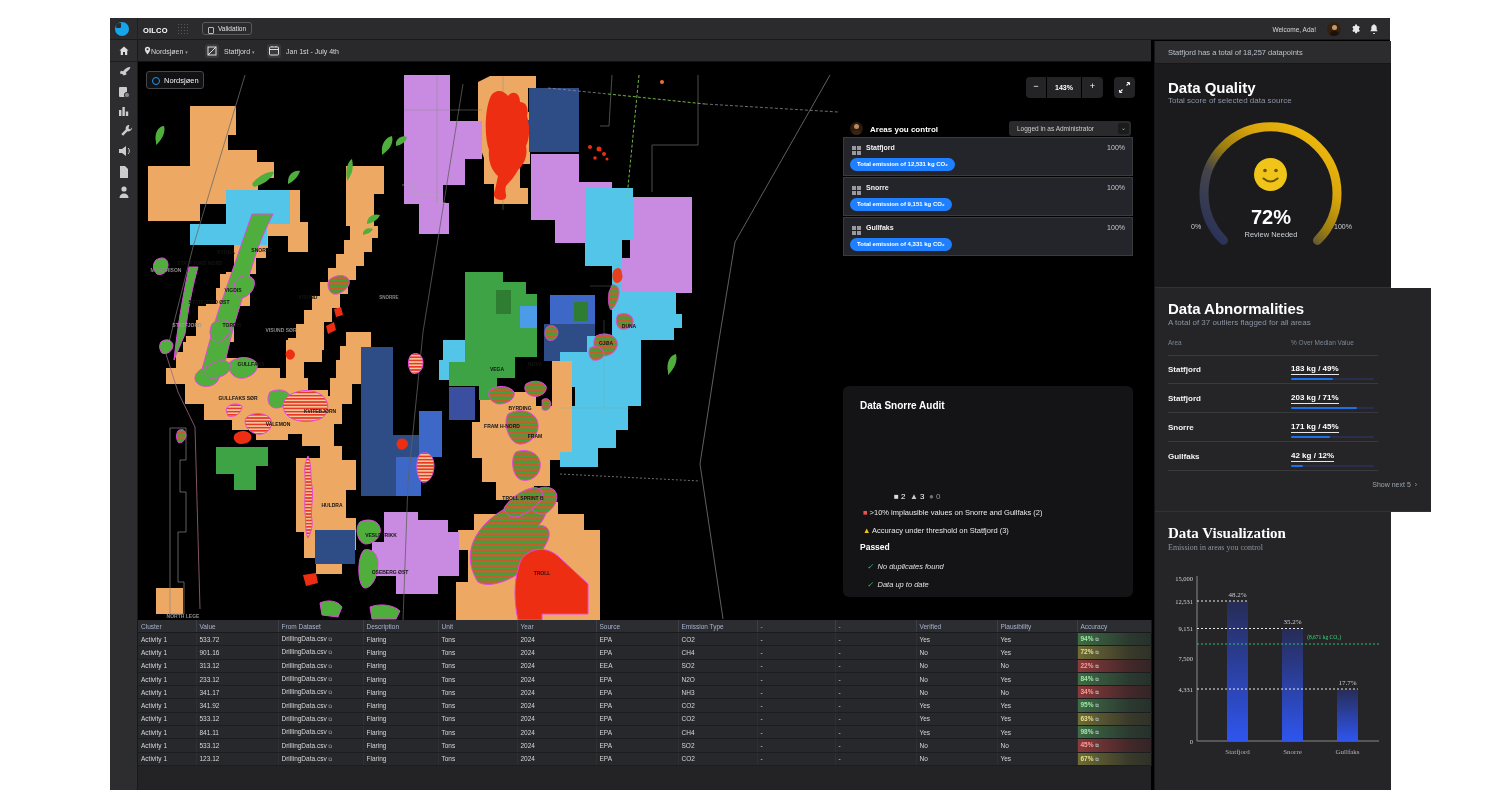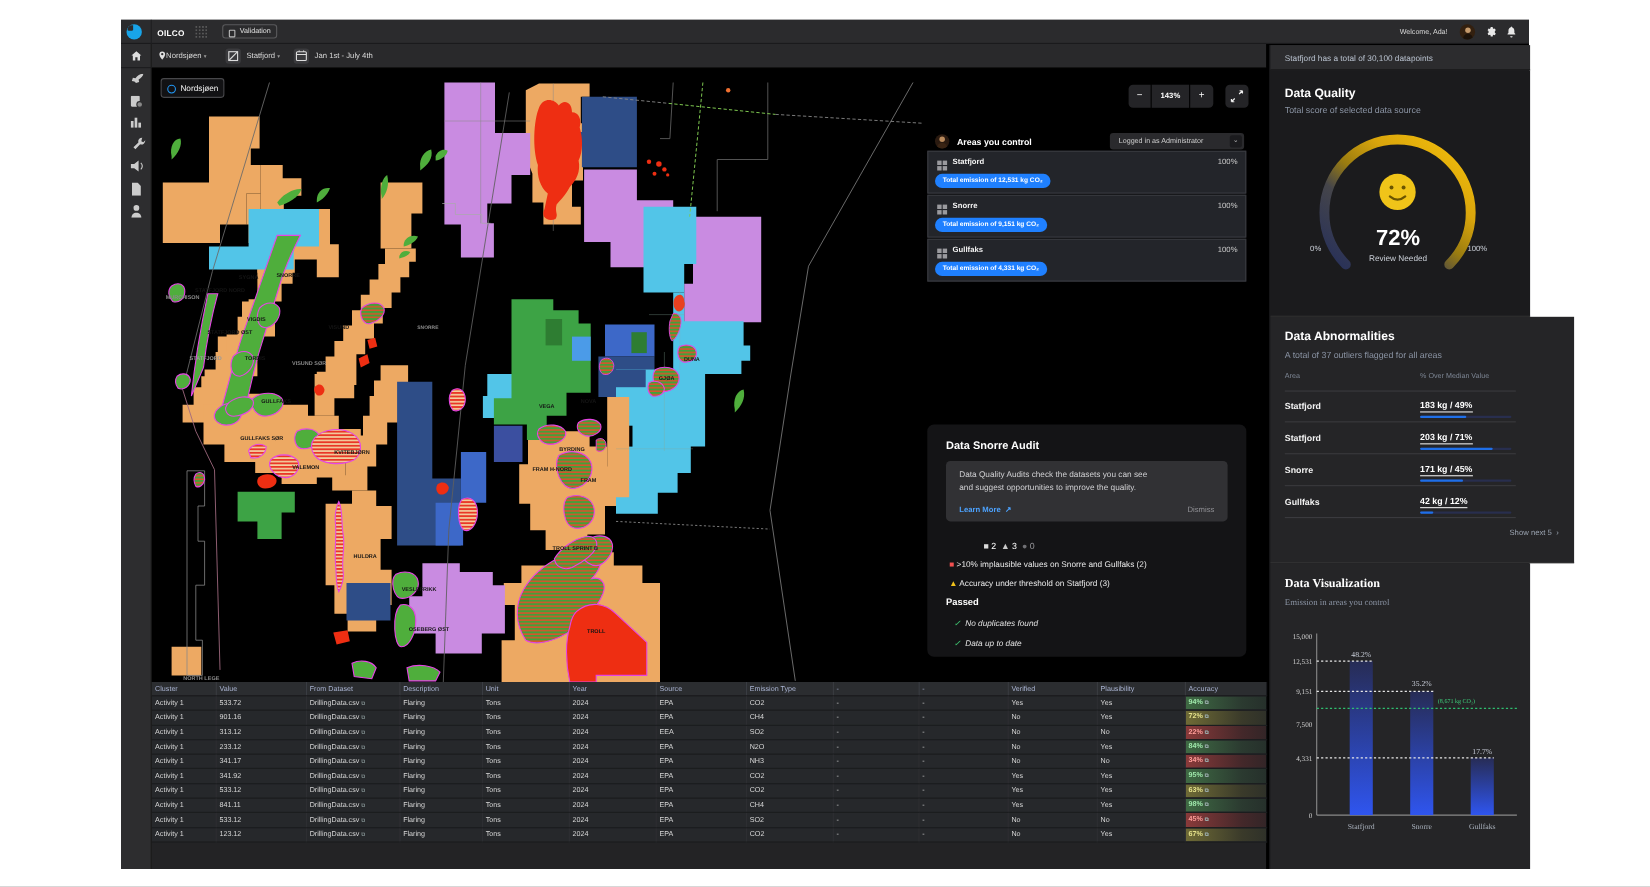--- a/index.html
+++ b/index.html
@@ -34,21 +34,21 @@
 .tb-ic { position:absolute; top:4px; width:14px; height:14px; background:#3a3a3d; border-radius:3px; }
 .tbtxt { position:absolute; top:8px; }
 .chev { color:#999; font-size:5px; }
 
 
 .rpanel { position:absolute; left:1044px; top:23px; width:236px; height:749px; background:#252527; border-left:1px solid #161618; }
 .rstrip { position:absolute; left:0; top:0; width:236px; height:23px; background:#2c2c2e; border-bottom:1px solid #161618; color:#b9c2cf; font-size:7.5px; line-height:23px; padding-left:13px; }
 .rsec-q { position:absolute; left:0; top:23px; width:236px; height:224px; background:#1b1b1d; border-bottom:1px solid #323234; }
 .rsec-a { position:absolute; left:0; top:247px; width:276px; height:224px; background:#252527; border-bottom:1px solid #323234; }
 .rsec-v { position:absolute; left:0; top:471px; width:236px; height:278px; background:#252527;font-family:Liberation Serif, serif; }
-.rtitle { position:absolute; left:13px; font-size:11px; font-weight:bold; color:#fff; }
+.rtitle { position:absolute; left:13px; font-size:15px; font-weight:bold; color:#fff; }
 .rsub { position:absolute; left:13px; font-size:8px; color:#8a93a3; }
 
 
 .abn-h { position:absolute; font-size:6.5px; color:#7d8694; }
 .abn-row { position:absolute; left:13px; width:210px; height:29px; border-bottom:1px solid #3a3a3e; }
 .abn-name { position:absolute; left:0; top:10px; font-size:8px; font-weight:bold; color:#f2f2f2; }
 .abn-val { position:absolute; left:123px; top:9px; font-size:8px; font-weight:bold; color:#fff; border-bottom:1px solid #e8e8e8; padding-bottom:1px; }
 .abn-track { position:absolute; left:123px; top:23px; width:83px; height:2px; background:#282e4e; border-radius:1px; }
 .abn-fill { position:absolute; left:0; top:0; height:2px; background:#1f6fe8; border-radius:1px; }
 .shownext { position:absolute; right:14px; font-size:7px; color:#9aa3b0; }
@@ -376,25 +376,20 @@
       <div class="arow" style="top:107px">
         <div class="gicon"></div>
           <div class="nm">Gullfaks</div>
           <div class="pc">100%</div>
         <div class="pill">Total emission of 4,331 kg CO₂</div>
       </div>
     </div>
 
     <div class="audit">
       <div class="t">Data Snorre Audit</div>
-      <div class="box">
-        <p>Data Quality Audits check the datasets you can see and suggest opportunities to improve the quality.</p>
-        <div class="lm">Learn More&nbsp; ↗</div>
-        <div class="dm">Dismiss</div>
-      </div>
       <div class="leg"><span style="color:#dcdcdc">■</span> 2&nbsp; <span style="color:#c9c9c9">▲</span> 3&nbsp; <span style="color:#707074">●</span> <span style="color:#9a9a9e">0</span></div>
       <div class="itm" style="top:122px"><span style="color:#f25050">■</span> &gt;10% implausible values on Snorre and Gullfaks (2)</div>
       <div class="itm" style="top:140px"><span style="color:#f2c21b">▲</span> Accuracy under threshold on Statfjord (3)</div>
       <div class="psd">Passed</div>
       <div class="chk" style="top:176px"><span class="ck">✓</span>&nbsp; No duplicates found</div>
       <div class="chk" style="top:194px"><span class="ck">✓</span>&nbsp; Data up to date</div>
     </div>
   </div>
 
   <div class="dtable">
@@ -600,21 +595,21 @@
             <td>Yes</td>
             <td class="acc">
               <span class="accin acc-y">67% <span class="ext">⧉</span></span>
             </td>
           </tr>
         </tbody>
     </table>
   </div>
 
   <div class="rpanel">
-    <div class="rstrip">Statfjord has a total of 30,100 datapoints</div>
+    <div class="rstrip">Statfjord has a total of 18,257 datapoints</div>
 
     <div class="rsec-q">
       <div class="rtitle" style="top:15px">Data Quality</div>
       <div class="rsub" style="top:32px">Total score of selected data source</div>
       <svg style="position:absolute;left:0;top:0" width="236" height="224" viewBox="0 0 236 224">
         <defs>
           <linearGradient id="gg" x1="0.1" y1="1" x2="0.95" y2="0.1">
             <stop offset="0" stop-color="#2a3258"></stop>
               <stop offset="0.33" stop-color="#45454a"></stop>
             <stop offset="0.5" stop-color="#9a7c10"></stop>

